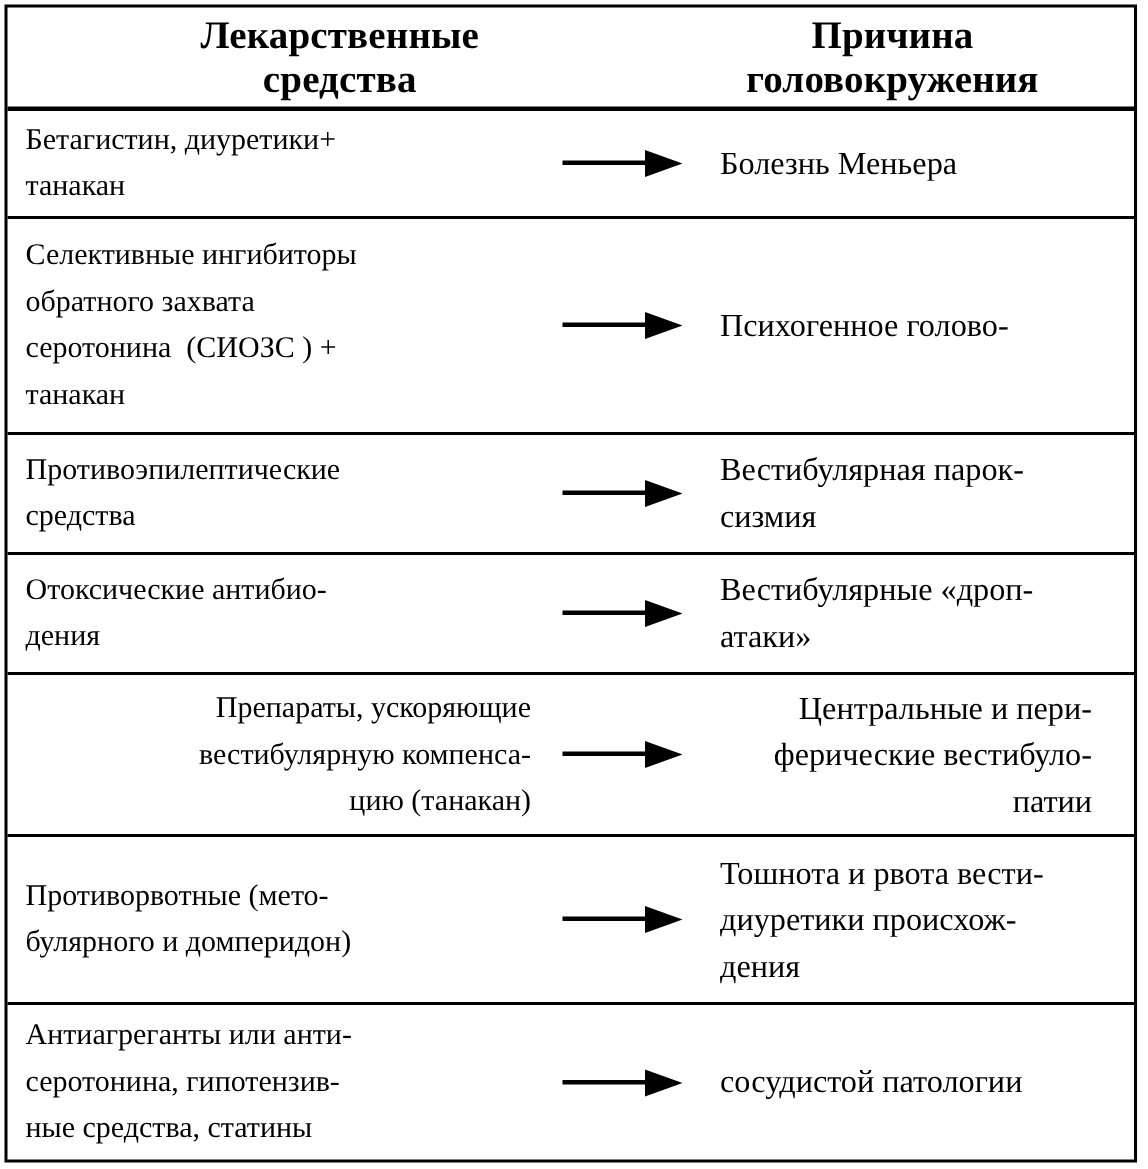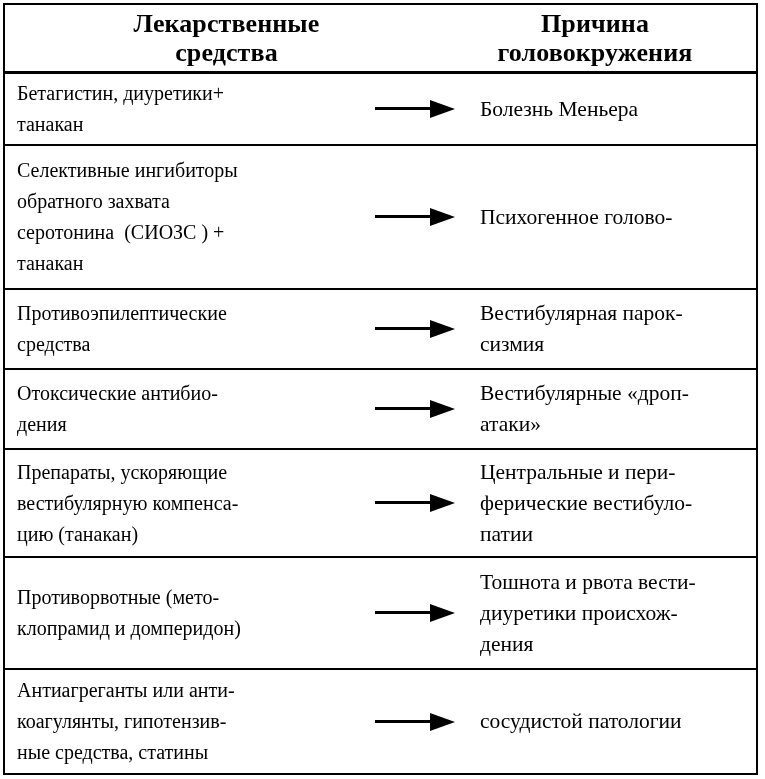--- a/index.html
+++ b/index.html
@@ -119,21 +119,21 @@
     border-top: 9px solid transparent;
     border-bottom: 9px solid transparent;
     border-left: 25px solid #000000;
   }
 
   
   .r0 { flex: 0 0 72px; }   
   .r1 { flex: 0 0 144px; }  
   .r2 { flex: 0 0 80px; }   
   .r3 { flex: 0 0 80px; }   
-  .r4 { flex: 0 0 108px; }  
+  .r4 { flex: 0 0 108px; text-align: right; }  
   .r5 { flex: 0 0 112px; }  
   .r6 { flex: 1 1 auto; }   
 </style>
 </head>
 <body>
 
 <div id="page">
   <div class="table">
 
     <div class="thead">
@@ -232,39 +232,39 @@
         <div class="cell-cause">
           <span class="txt-line">Центральные и пери-</span>
           <span class="txt-line">ферические вестибуло-</span>
           <span class="txt-line">патии</span>
         </div>
       </div>
 
       <div class="row r5">
         <div class="cell-drug">
           <span class="txt-line">Противорвотные (мето-</span>
-          <span class="txt-line">клопрамид и домперидон)</span>
+          <span class="txt-line">булярного и домперидон)</span>
         </div>
         <div class="cell-arrow">
           <span class="arrow">
             <span class="shaft"></span>
               <span class="head"></span>
           </span>
         </div>
         <div class="cell-cause">
           <span class="txt-line">Тошнота и рвота вести-</span>
           <span class="txt-line">диуретики происхож-</span>
           <span class="txt-line">дения</span>
         </div>
       </div>
 
       <div class="row r6">
         <div class="cell-drug">
           <span class="txt-line">Антиагреганты или анти-</span>
-          <span class="txt-line">коагулянты, гипотензив-</span>
+          <span class="txt-line">серотонина, гипотензив-</span>
           <span class="txt-line">ные средства, статины</span>
         </div>
         <div class="cell-arrow">
           <span class="arrow">
             <span class="shaft"></span>
               <span class="head"></span>
           </span>
         </div>
         <div class="cell-cause">
           <span class="txt-line">сосудистой патологии</span>

